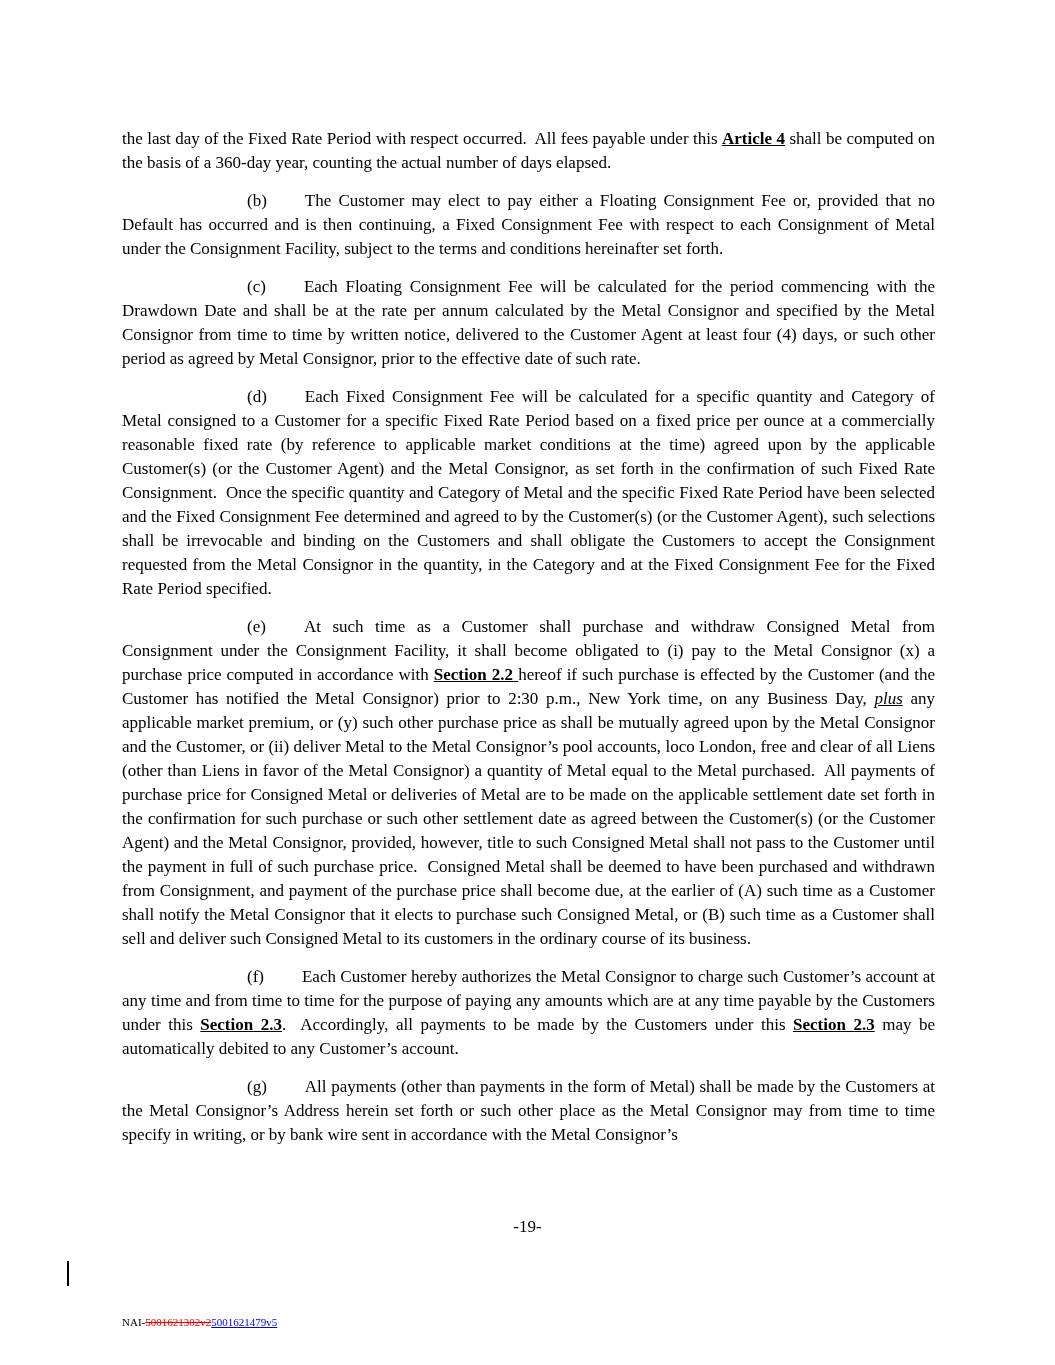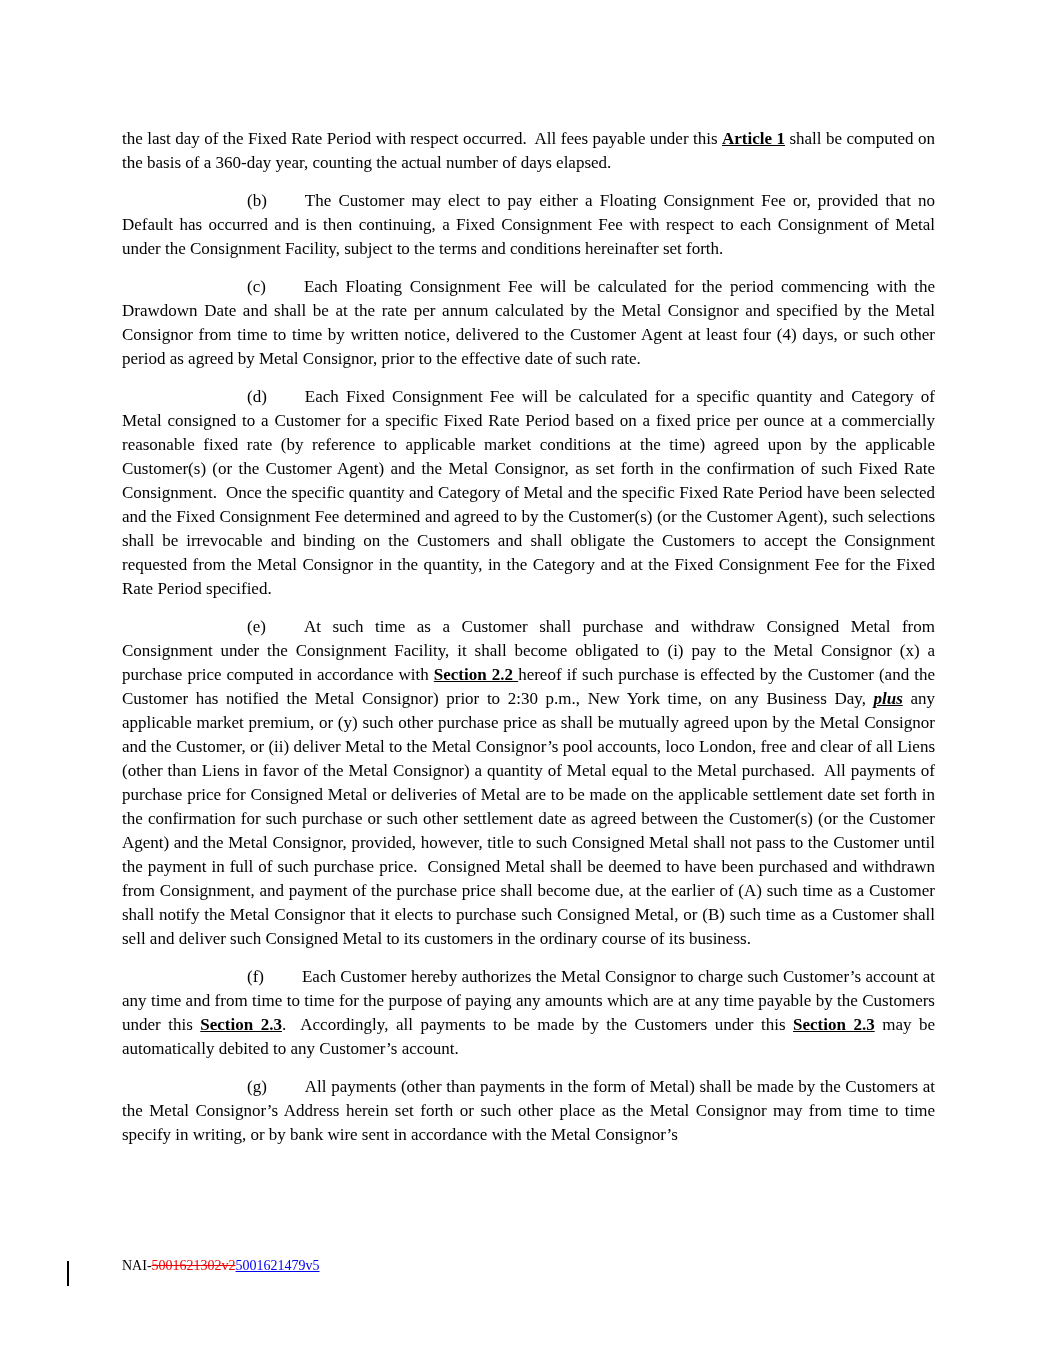--- a/index.html
+++ b/index.html
@@ -28,36 +28,36 @@
     line-height: 24px;
     text-align: justify;
     white-space: pre-wrap;
   }
   .para.indent {
     text-indent: 125px;
   }
   
   .rs-bu { font-weight: bold; text-decoration: underline; }
   .rs-u  { }
-  .rs-iu { font-style: italic; text-decoration: underline; font-weight: bold; }
+  .rs-iu { font-style: italic; text-decoration: underline; }
   .rs-tab { display: inline-block; width: 38px; }
   .page-number {
     position: absolute;
     top: 1215px;
     left: 0;
     width: 1055px;
     text-align: center;
     font-size: 17px;
     line-height: 24px;
   }
   .footer {
     position: absolute;
     left: 122px;
-    top: 1256px;
-    font-size: 14px;
+    top: 1312px;
+    font-size: 11px;
     line-height: 20px;
     white-space: nowrap;
   }
   .footer .deleted {
     color: #ee0000;
     text-decoration: line-through;
   }
   .footer .inserted {
     color: #0000ee;
     text-decoration: underline;
@@ -70,27 +70,28 @@
     height: 25px;
     background: #000000;
   }
 </style>
 </head>
 <body>
 
 <div class="page">
 
   <div class="content">
-    <p class="para"><span>the last day of the Fixed Rate Period with respect occurred.  All fees payable under this </span><span class="rs-bu">Article 1</span><span> shall be computed on the basis of a 360-day year, counting the actual number of days elapsed.</span></p>
+    <p class="para"><span>the last day of the Fixed Rate Period with respect occurred.  All fees payable under this </span><span class="rs-bu">Article 4</span><span> shall be computed on the basis of a 360-day year, counting the actual number of days elapsed.</span></p>
     <p class="para indent"><span>(b)</span><span class="rs-tab"></span><span>The Customer may elect to pay either a Floating Consignment Fee or, </span><span class="rs-u">provided</span><span> that no Default has occurred and is then continuing, a Fixed Consignment Fee with respect to each Consignment of Metal under the Consignment Facility, subject to the terms and conditions hereinafter set forth.</span></p>
     <p class="para indent"><span>(c)</span><span class="rs-tab"></span><span>Each Floating Consignment Fee will be calculated for the period commencing with the Drawdown Date and shall be at the rate per annum calculated by the Metal Consignor and specified by the Metal Consignor from time to time by written notice, delivered to the Customer Agent at least four (4) days, or such other period as agreed by Metal Consignor, prior to the effective date of such rate.</span></p>
     <p class="para indent"><span>(d)</span><span class="rs-tab"></span><span>Each Fixed Consignment Fee will be calculated for a specific quantity and Category of Metal consigned to a Customer for a specific Fixed Rate Period based on a fixed price per ounce at a commercially reasonable fixed rate (by reference to applicable market conditions at the time) agreed upon by the applicable Customer(s) (or the Customer Agent) and the Metal Consignor, as set forth in the confirmation of such Fixed Rate Consignment.  Once the specific quantity and Category of Metal and the specific Fixed Rate Period have been selected and the Fixed Consignment Fee determined and agreed to by the Customer(s) (or the Customer Agent), such selections shall be irrevocable and binding on the Customers and shall obligate the Customers to accept the Consignment requested from the Metal Consignor in the quantity, in the Category and at the Fixed Consignment Fee for the Fixed Rate Period specified.</span></p>
     <p class="para indent"><span>(e)</span><span class="rs-tab"></span><span>At such time as a Customer shall purchase and withdraw Consigned Metal from Consignment under the Consignment Facility, it shall become obligated to (i) pay to the Metal Consignor (x) a purchase price computed in accordance with </span><span class="rs-bu">Section 2.2 </span><span>hereof if such purchase is effected by the Customer (and the Customer has notified the Metal Consignor) prior to 2:30 p.m., New York time, on any Business Day, </span><span class="rs-iu">plus</span><span> any applicable market premium, or (y) such other purchase price as shall be mutually agreed upon by the Metal Consignor and the Customer, or (ii) deliver Metal to the Metal Consignor’s pool accounts, loco London, free and clear of all Liens (other than Liens in favor of the Metal Consignor) a quantity of Metal equal to the Metal purchased.  All payments of purchase price for Consigned Metal or deliveries of Metal are to be made on the applicable settlement date set forth in the confirmation for such purchase or such other settlement date as agreed between the Customer(s) (or the Customer Agent) and the Metal Consignor, </span><span class="rs-u">provided</span><span>, </span><span class="rs-u">however</span><span>, title to such Consigned Metal shall not pass to the Customer until the payment in full of such purchase price.  Consigned Metal shall be deemed to have been purchased and withdrawn from Consignment, and payment of the purchase price shall become due, at the earlier of (A) such time as a Customer shall notify the Metal Consignor that it elects to purchase such Consigned Metal, or (B) such time as a Customer shall sell and deliver such Consigned Metal to its customers in the ordinary course of its business.</span></p>
     <p class="para indent"><span>(f)</span><span class="rs-tab"></span><span>Each Customer hereby authorizes the Metal Consignor to charge such Customer’s account at any time and from time to time for the purpose of paying any amounts which are at any time payable by the Customers under this </span><span class="rs-bu">Section 2.3</span><span>.  Accordingly, all payments to be made by the Customers under this </span><span class="rs-bu">Section 2.3</span><span> may be automatically debited to any Customer’s account.</span></p>
     <p class="para indent"><span>(g)</span><span class="rs-tab"></span><span>All payments (other than payments in the form of Metal) shall be made by the Customers at the Metal Consignor’s Address herein set forth or such other place as the Metal Consignor may from time to time specify in writing, or by bank wire sent in accordance with the Metal Consignor’s</span></p>
   </div>
 
+  <div class="page-number">-19-</div>
 
   <div class="change-bar"></div>
 
   <div class="footer"><span>NAI-</span><span class="deleted">5001621302v2</span><span class="inserted">5001621479v5</span></div>
 
 </div>
 
 </body></html>

